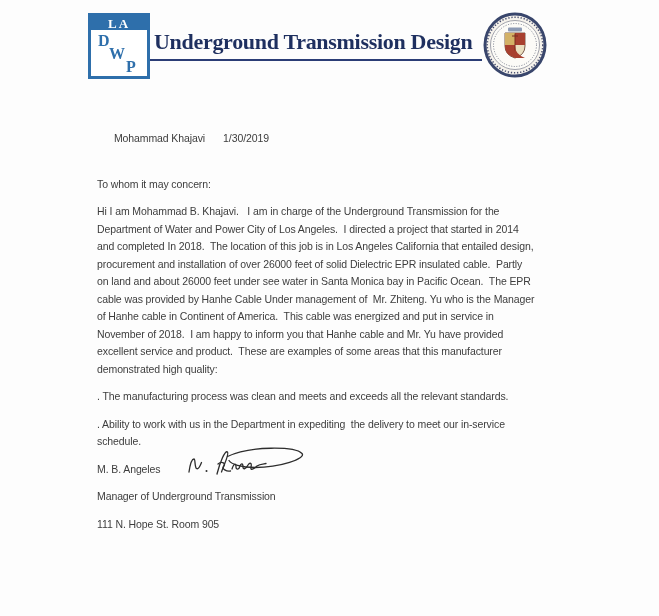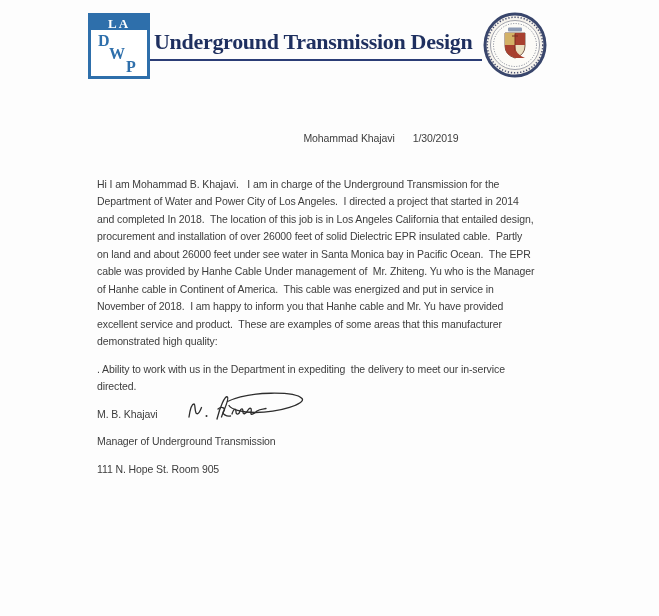--- a/index.html
+++ b/index.html
@@ -16,21 +16,21 @@
     letter-spacing:-0.3px;color:#1e2f5f;text-align:center;
   }
   .title-rule{position:absolute;left:150px;top:59px;width:332px;height:2px;background:#2b3d76;}
   .seal{position:absolute;left:482px;top:10px;width:66px;height:70px;}
   
   .letter-body{
     position:absolute;left:97px;top:112px;width:551px;
     font-size:10.5px;line-height:17.5px;color:#3d3d3d;letter-spacing:-0.1px;
   }
   .block{margin:0 0 10px 0;white-space:pre-wrap;}
-  .meta-row{margin-bottom:11px;text-align:center;}
+  .meta-row{margin-bottom:11px;}
   .meta-row .date{margin-left:18px;}
   .sig-row{position:relative;height:17.5px;margin-bottom:10px;}
   .signature-svg{position:absolute;left:84px;top:-20px;width:132px;height:44px;}
   .sig-stroke{fill:none;stroke:#2d2d2d;stroke-width:1.3;stroke-linecap:round;stroke-linejoin:round;}
 </style>
 </head>
 <body>
 
 <div class="page">
 
@@ -58,40 +58,42 @@
     <path d="M23,35 h10 v1 q0,8 10,12 l-10,0 q-10,-3 -10,-12 z" fill="#a8402f"></path>
     <path d="M30,26 h6 M33,23.5 v17" stroke="#7a2c20" stroke-width="1"></path>
   </svg>
 
   <main class="letter-body">
 
     <div class="block meta-row">
       <span>Mohammad Khajavi</span><span class="date">1/30/2019</span>
     </div>
 
+    <div class="block">To whom it may concern:</div>
 
     <div class="block">Hi I am Mohammad B. Khajavi.   I am in charge of the Underground Transmission for the
 Department of Water and Power City of Los Angeles.  I directed a project that started in 2014
 and completed In 2018.  The location of this job is in Los Angeles California that entailed design,
 procurement and installation of over 26000 feet of solid Dielectric EPR insulated cable.  Partly
 on land and about 26000 feet under see water in Santa Monica bay in Pacific Ocean.  The EPR
 cable was provided by Hanhe Cable Under management of  Mr. Zhiteng. Yu who is the Manager
 of Hanhe cable in Continent of America.  This cable was energized and put in service in
 November of 2018.  I am happy to inform you that Hanhe cable and Mr. Yu have provided
 excellent service and product.  These are examples of some areas that this manufacturer
 demonstrated high quality:</div>
 
+    <div class="block">. The manufacturing process was clean and meets and exceeds all the relevant standards.</div>
 
 
     <div class="block">. Ability to work with us in the Department in expediting  the delivery to meet our in-service
-directed.</div>
+schedule.</div>
 
 
     <div class="sig-row">
-      <span>M. B. Khajavi</span>
+      <span>M. B. Angeles</span>
       <svg class="signature-svg" viewBox="0 0 132 44" aria-hidden="true">
         <path class="sig-stroke" d="M8,31 C9,24 11,18 13,18 C14.5,18 13.5,26 15.5,27.5 C17.5,29 19.5,24 20.5,21.5"></path>
         <circle cx="25.5" cy="30" r="1" fill="#2d2d2d"></circle>
         <path class="sig-stroke" d="M36,33 C39,21 44,9 46.5,11 C48.5,13 42.5,25 40.5,31"></path>
         <path class="sig-stroke" d="M37,23 C41,19.5 45.5,22.5 42.5,25.5 C40.5,27.5 45.5,31 49.5,30"></path>
         <path class="sig-stroke" d="M51,28 C53,22 55,22 55,26 C55,29 58,29 59,25 C60,22 62,22 62,26 C62,29 65,28 67,24 C69,21 71,22 70,26 C69,30 73,28 76,25 C78.5,23 82,23 85,22.5"></path>
         <path class="sig-stroke" d="M46.5,15.5 C70,4.5 114,5.5 121,12.5 C125.5,17.5 99,26.5 74,26.5 C60,26.5 50,23 48,19.5"></path>
       </svg>
     </div>
 

